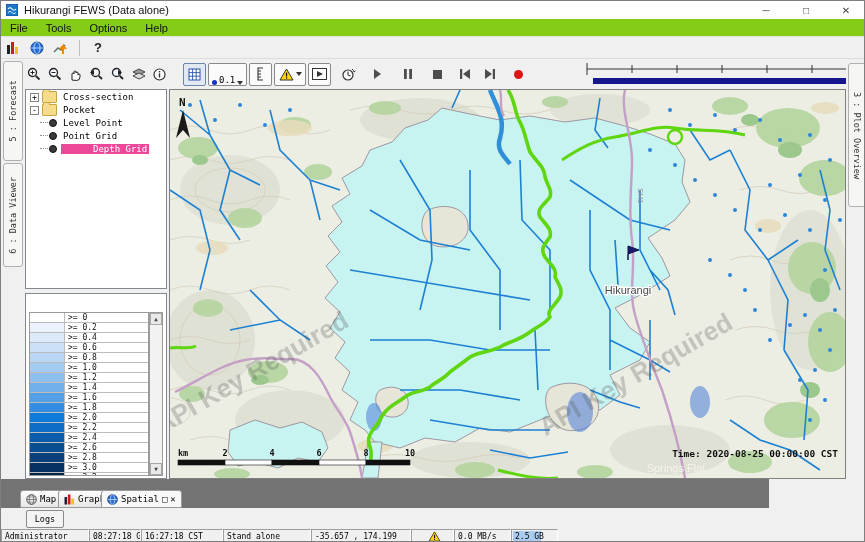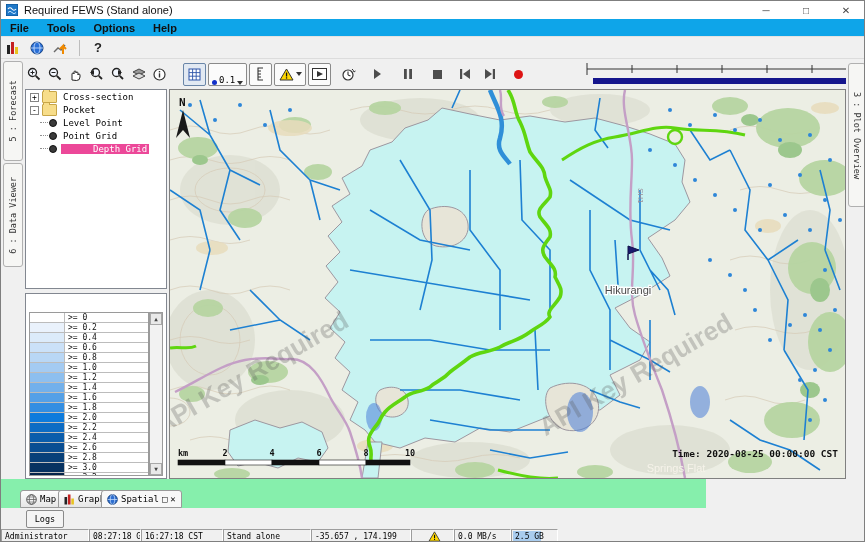--- a/index.html
+++ b/index.html
@@ -6,21 +6,21 @@
   #app{position:relative;width:865px;height:542px;background:#f0f0f0;font-family:"Liberation Sans",sans-serif;
        font-size:11px;color:#000;overflow:hidden;border:1px solid #7f7f7f;box-sizing:border-box;}
   .abs{position:absolute;}
   
   #titlebar{left:0;top:0;width:865px;height:18px;background:#ffffff;display:flex;align-items:center;}
   #app-icon{width:12px;height:12px;margin:0 6px 0 5px;}
   #title-text{font-size:11px;color:#111;}
   #win-controls{margin-left:auto;display:flex;align-items:center;height:100%;}
   .winbtn{width:40px;height:18px;display:flex;align-items:center;justify-content:center;color:#444;font-size:10px;cursor:default;}
   
-  #menubar{left:0;top:18px;width:865px;height:18px;background:#0ea5e9;display:flex;align-items:center;border-bottom:1px solid #e3e3e3;box-sizing:border-box;font-weight:bold;}
+  #menubar{left:0;top:18px;width:865px;height:18px;background:#84cc16;display:flex;align-items:center;border-bottom:1px solid #e3e3e3;box-sizing:border-box;}
   .menu-item{padding:2px 9px;color:#111;}
   
   #toolbar1{left:0;top:36px;width:865px;height:22px;background:#f0f0f0;display:flex;align-items:center;border-bottom:1px solid #dcdcdc;box-sizing:border-box;}
   .tb1-btn{width:24px;height:20px;display:flex;align-items:center;justify-content:center;}
   .vsep{width:1px;height:16px;background:#bdbdbd;margin:0 6px;}
   #help-q{font-weight:bold;font-size:13px;color:#222;}
   
   #toolbar2{left:22px;top:58px;width:823px;height:30px;display:flex;align-items:center;background:#f0f0f0;}
   .tb2-btn{width:21px;height:21px;display:flex;align-items:center;justify-content:center;flex:0 0 auto;}
   .boxed{border:1px solid #8a8a8a;background:#fbfbfb;border-radius:2px;margin:0 1px;}
@@ -58,21 +58,21 @@
   #legend-check-label{font-size:9px;color:#222;}
   #legend-list{position:absolute;left:3px;top:18px;right:17px;bottom:2px;border:1px solid #9a9a9a;overflow:hidden;}
   .lrow{display:flex;height:10px;border-bottom:1px solid #bcbcbc;box-sizing:border-box;}
   .swatch{width:35px;border-right:1px solid #bcbcbc;box-sizing:border-box;flex:0 0 auto;}
   .llabel{padding-left:3px;line-height:9px;color:#111;}
   #legend-scroll{position:absolute;top:18px;right:3px;bottom:2px;width:14px;border:1px solid #9a9a9a;background:#f2f2f2;box-sizing:border-box;}
   .scr-btn{position:absolute;left:0;width:12px;height:12px;background:#e9e9e9;border:1px solid #a8a8a8;box-sizing:border-box;font-size:6px;text-align:center;line-height:10px;color:#444;}
   
   #map-region{left:168px;top:88px;width:677px;height:390px;border:1px solid #808080;box-sizing:border-box;background:#eceee4;}
   
-  #tabs-row{left:0;top:478px;width:705px;height:29px;background:#86efac;}
+  #tabs-row{left:0;top:478px;width:768px;height:29px;background:#737373;}
   .btab{position:absolute;top:11px;height:18px;border:1px solid #9a9a9a;border-radius:3px 3px 0 0;background:linear-gradient(#fdfdfd,#e6e6e6);
         display:flex;align-items:center;padding:0 5px;font-family:"DejaVu Sans Mono",monospace;font-size:9px;gap:3px;box-sizing:border-box;}
   .btab.active{background:#f8f8f8;text-align:right;}
   .tab-glyph{font-size:9px;color:#111;}
   
   #logs-btn{left:25px;top:509px;width:36px;height:16px;border:1px solid #8a8a8a;border-radius:2px;background:#f4f4f4;
             font-family:"DejaVu Sans Mono",monospace;font-size:8.5px;display:flex;align-items:center;justify-content:center;}
   
   #statusbar{left:0;top:528px;width:865px;height:14px;display:flex;font-family:"DejaVu Sans Mono",monospace;font-size:8px;}
   .scell{height:14px;border:1px solid;border-color:#9d9d9d #ffffff #ffffff #9d9d9d;background:#f0f0f0;box-sizing:border-box;
@@ -86,21 +86,21 @@
 <body>
 
 <div id="app">
 
   <div class="abs" id="titlebar">
     <svg id="app-icon" viewBox="0 0 12 12">
       <rect x="0" y="0" width="12" height="12" fill="#1e78c8" stroke="#0c4f8c"></rect>
       <path d="M2,5 q2,-2.5 4,0 t4,0" stroke="#fff" stroke-width="1.2" fill="none"></path>
       <path d="M2,8.5 q2,-2.5 4,0 t4,0" stroke="#bfe2ff" stroke-width="1" fill="none"></path>
     </svg>
-    <span id="title-text">Required FEWS  (Stand alone)</span>
+    <span id="title-text">Hikurangi FEWS  (Data alone)</span>
     <div id="win-controls">
       <div class="winbtn">─</div>
       <div class="winbtn">□</div>
       <div class="winbtn">✕</div>
     </div>
   </div>
 
   <div class="abs" id="menubar">
 
   <span class="menu-item">File</span>

